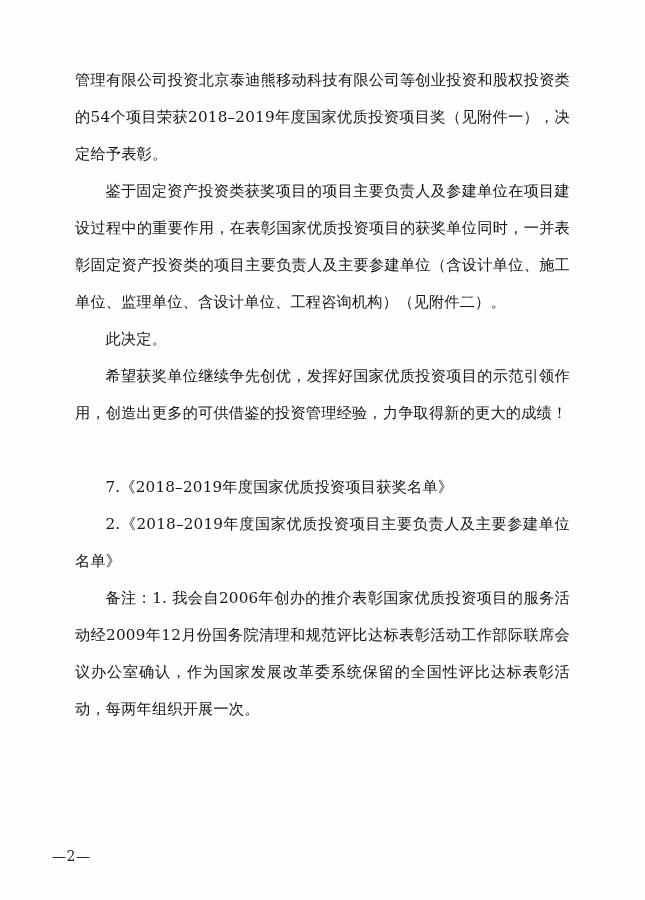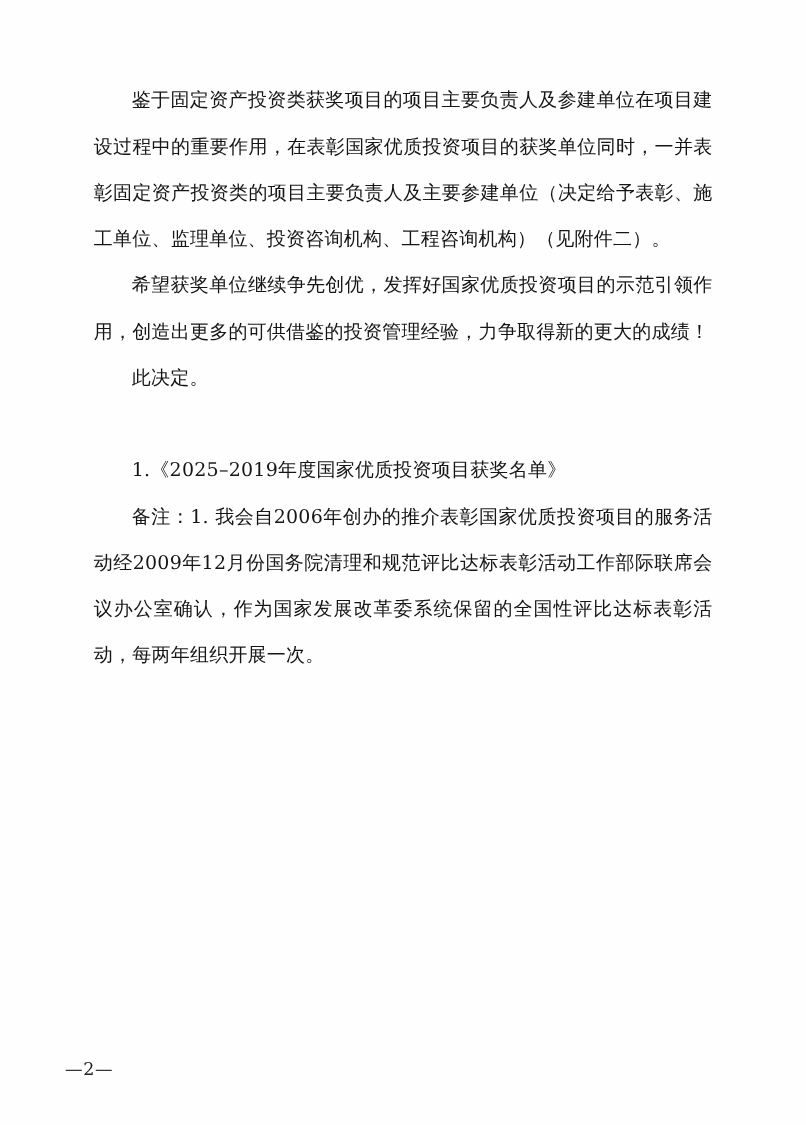--- a/index.html
+++ b/index.html
@@ -51,32 +51,34 @@
     letter-spacing: 0.5px;
     font-family: "DejaVu Serif", "Liberation Serif", serif;
   }
 </style>
 </head>
 <body>
 
 <div class="page">
   <div class="doc-body">
 
+    <p class="para no-indent">管理有限公司投资北京泰迪熊移动科技有限公司等创业投资和股权投资类的54个项目荣获2018–2019年度国家优质投资项目奖（见附件一），决定给予表彰。</p>
 
-    <p class="para">鉴于固定资产投资类获奖项目的项目主要负责人及参建单位在项目建设过程中的重要作用，在表彰国家优质投资项目的获奖单位同时，一并表彰固定资产投资类的项目主要负责人及主要参建单位（决定给予表彰、施工单位、监理单位、投资咨询机构、工程咨询机构）（见附件二）。</p>
+    <p class="para">鉴于固定资产投资类获奖项目的项目主要负责人及参建单位在项目建设过程中的重要作用，在表彰国家优质投资项目的获奖单位同时，一并表彰固定资产投资类的项目主要负责人及主要参建单位（含设计单位、施工单位、监理单位、含设计单位、工程咨询机构）（见附件二）。</p>
 
 
+    <p class="para">此决定。</p>
+
     <p class="para">希望获奖单位继续争先创优，发挥好国家优质投资项目的示范引领作用，创造出更多的可供借鉴的投资管理经验，力争取得新的更大的成绩！</p>
-
-    <p class="para">此决定。</p>
 
     <div class="spacer-line"></div>
 
 
-    <p class="para">1.《2025–2019年度国家优质投资项目获奖名单》</p>
+    <p class="para">7.《2018–2019年度国家优质投资项目获奖名单》</p>
 
+    <p class="para">2.《2018–2019年度国家优质投资项目主要负责人及主要参建单位名单》</p>
 
     <p class="para">备注：1. 我会自2006年创办的推介表彰国家优质投资项目的服务活动经2009年12月份国务院清理和规范评比达标表彰活动工作部际联席会议办公室确认，作为国家发展改革委系统保留的全国性评比达标表彰活动，每两年组织开展一次。</p>
 
   </div>
 
   <div class="page-number">—2—</div>
 </div>
 
 </body></html>

